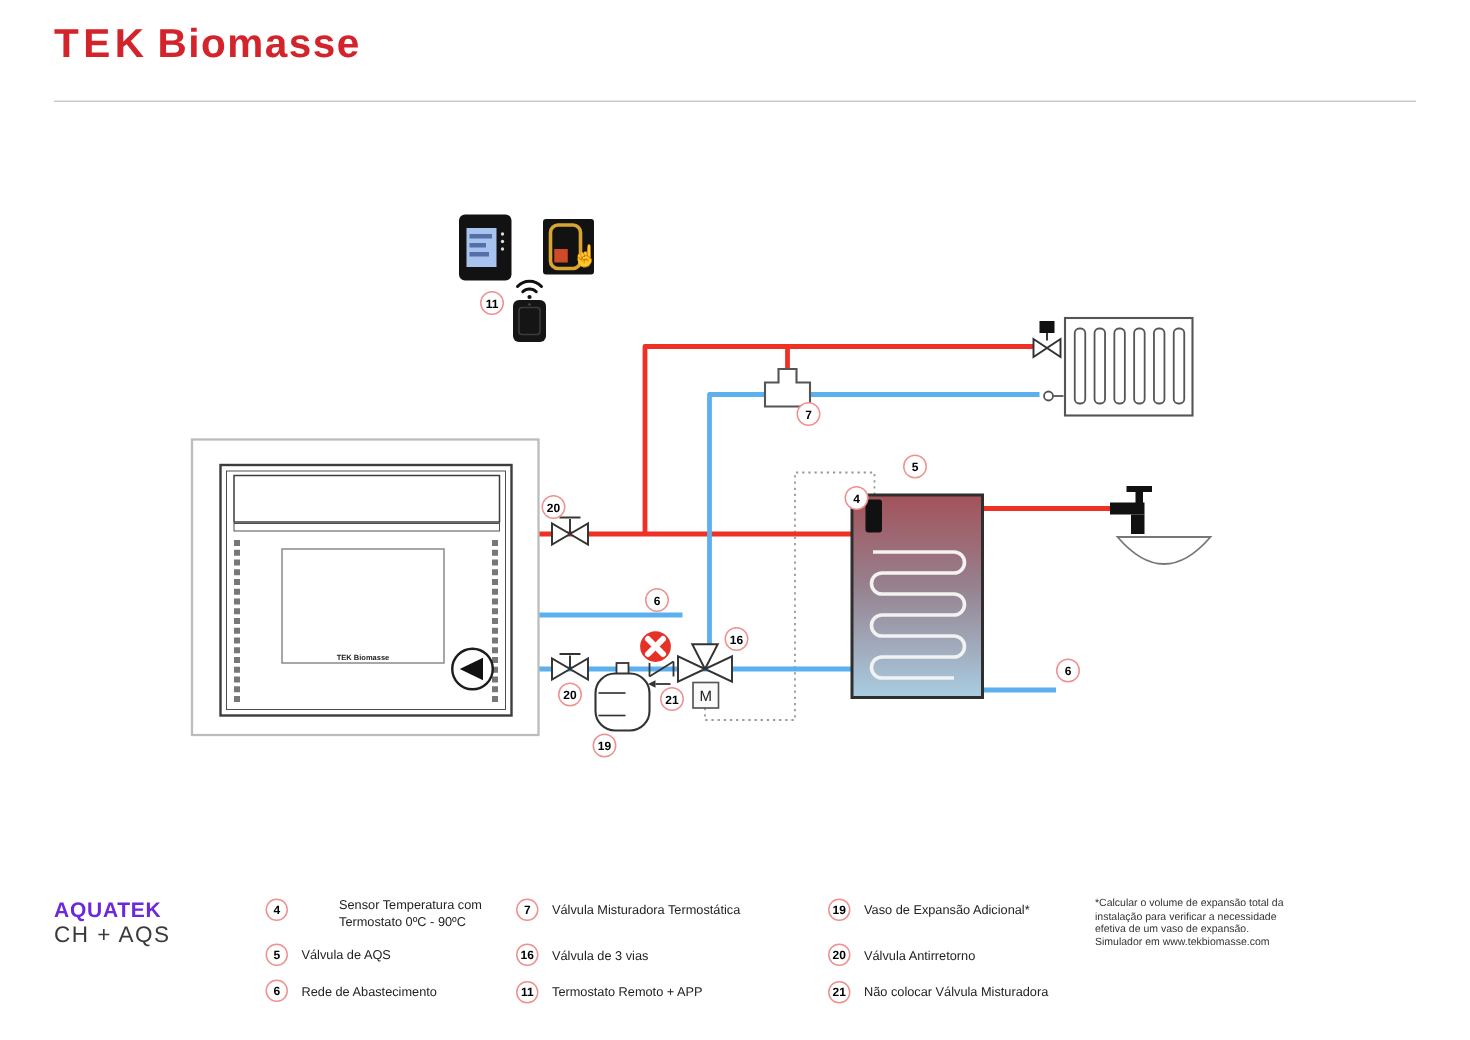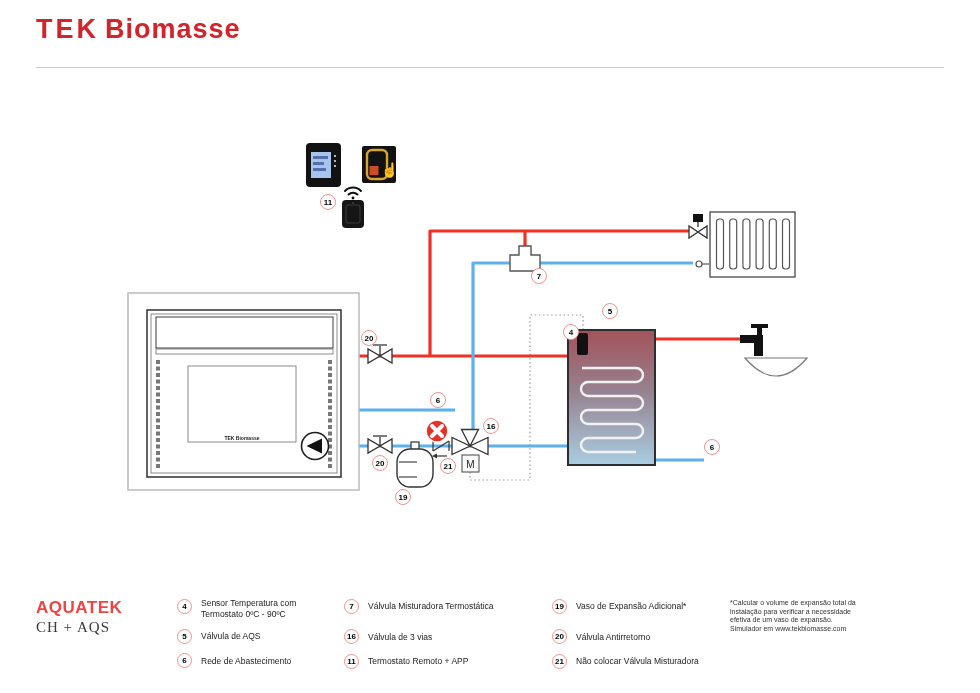--- a/index.html
+++ b/index.html
@@ -10,22 +10,22 @@
         color:#d3232b;letter-spacing:1px;white-space:nowrap;}
   .logo .tek{letter-spacing:3px;margin-right:6px;}
   .rule{position:absolute;left:36px;right:36px;top:67px;border-top:1px solid #c9c9c9;}
   
   .diagram-svg{position:absolute;left:0;top:0;width:980px;height:693px;}
   .badge{position:absolute;width:16px;height:16px;box-sizing:border-box;border:1.5px solid #f09090;
          border-radius:50%;background:#fff;color:#000;font-size:8px;font-weight:bold;
          display:flex;align-items:center;justify-content:center;z-index:5;}
   
   .legend-title{position:absolute;left:36px;top:598px;}
-  .legend-title .t1{font-size:17px;font-weight:bold;color:#ef4444;letter-spacing:0.5px;}
-  .legend-title .t2{font-size:15px;color:#3a3a3a;letter-spacing:1px;margin-top:1px;font-family:Liberation Serif, serif;}
+  .legend-title .t1{font-size:14px;font-weight:bold;color:#6d28d9;letter-spacing:0.5px;}
+  .legend-title .t2{font-size:15px;color:#3a3a3a;letter-spacing:1px;margin-top:1px;}
   .legend-col{position:absolute;top:598px;}
   .legend-col .item{display:flex;align-items:flex-start;margin-bottom:9px;}
   .lbadge{flex:0 0 auto;width:15px;height:15px;box-sizing:border-box;border:1.5px solid #f09090;
           border-radius:50%;background:#fff;color:#000;font-size:8px;font-weight:bold;
           display:flex;align-items:center;justify-content:center;margin-right:9px;margin-top:0.5px;}
   .ltext{font-size:8.5px;line-height:10.5px;color:#222;white-space:pre-line;padding-top:3px;}
   .footnote{position:absolute;left:730px;top:599px;font-size:7px;line-height:8.6px;
             color:#333;white-space:pre-line;}
 </style>
 </head>
@@ -201,21 +201,21 @@
   <span class="badge" style="left:395px;top:489px;">19</span>
 
   <div class="legend-title">
     <div class="t1">AQUATEK</div>
     <div class="t2">CH + AQS</div>
   </div>
 
   <div class="legend-col" style="left:177px;">
     <div class="item">
       <span class="lbadge">4</span>
-      <span class="ltext" style="padding-top:0;">Sensor Temperatura com
+      <span class="ltext" style="padding-top:0;margin-left:25px;">Sensor Temperatura com
 Termostato 0ºC - 90ºC</span>
     </div>
     <div class="item">
       <span class="lbadge">5</span>
       <span class="ltext">Válvula de AQS</span>
     </div>
     <div class="item">
       <span class="lbadge">6</span>
       <span class="ltext">Rede de Abastecimento</span>
     </div>

